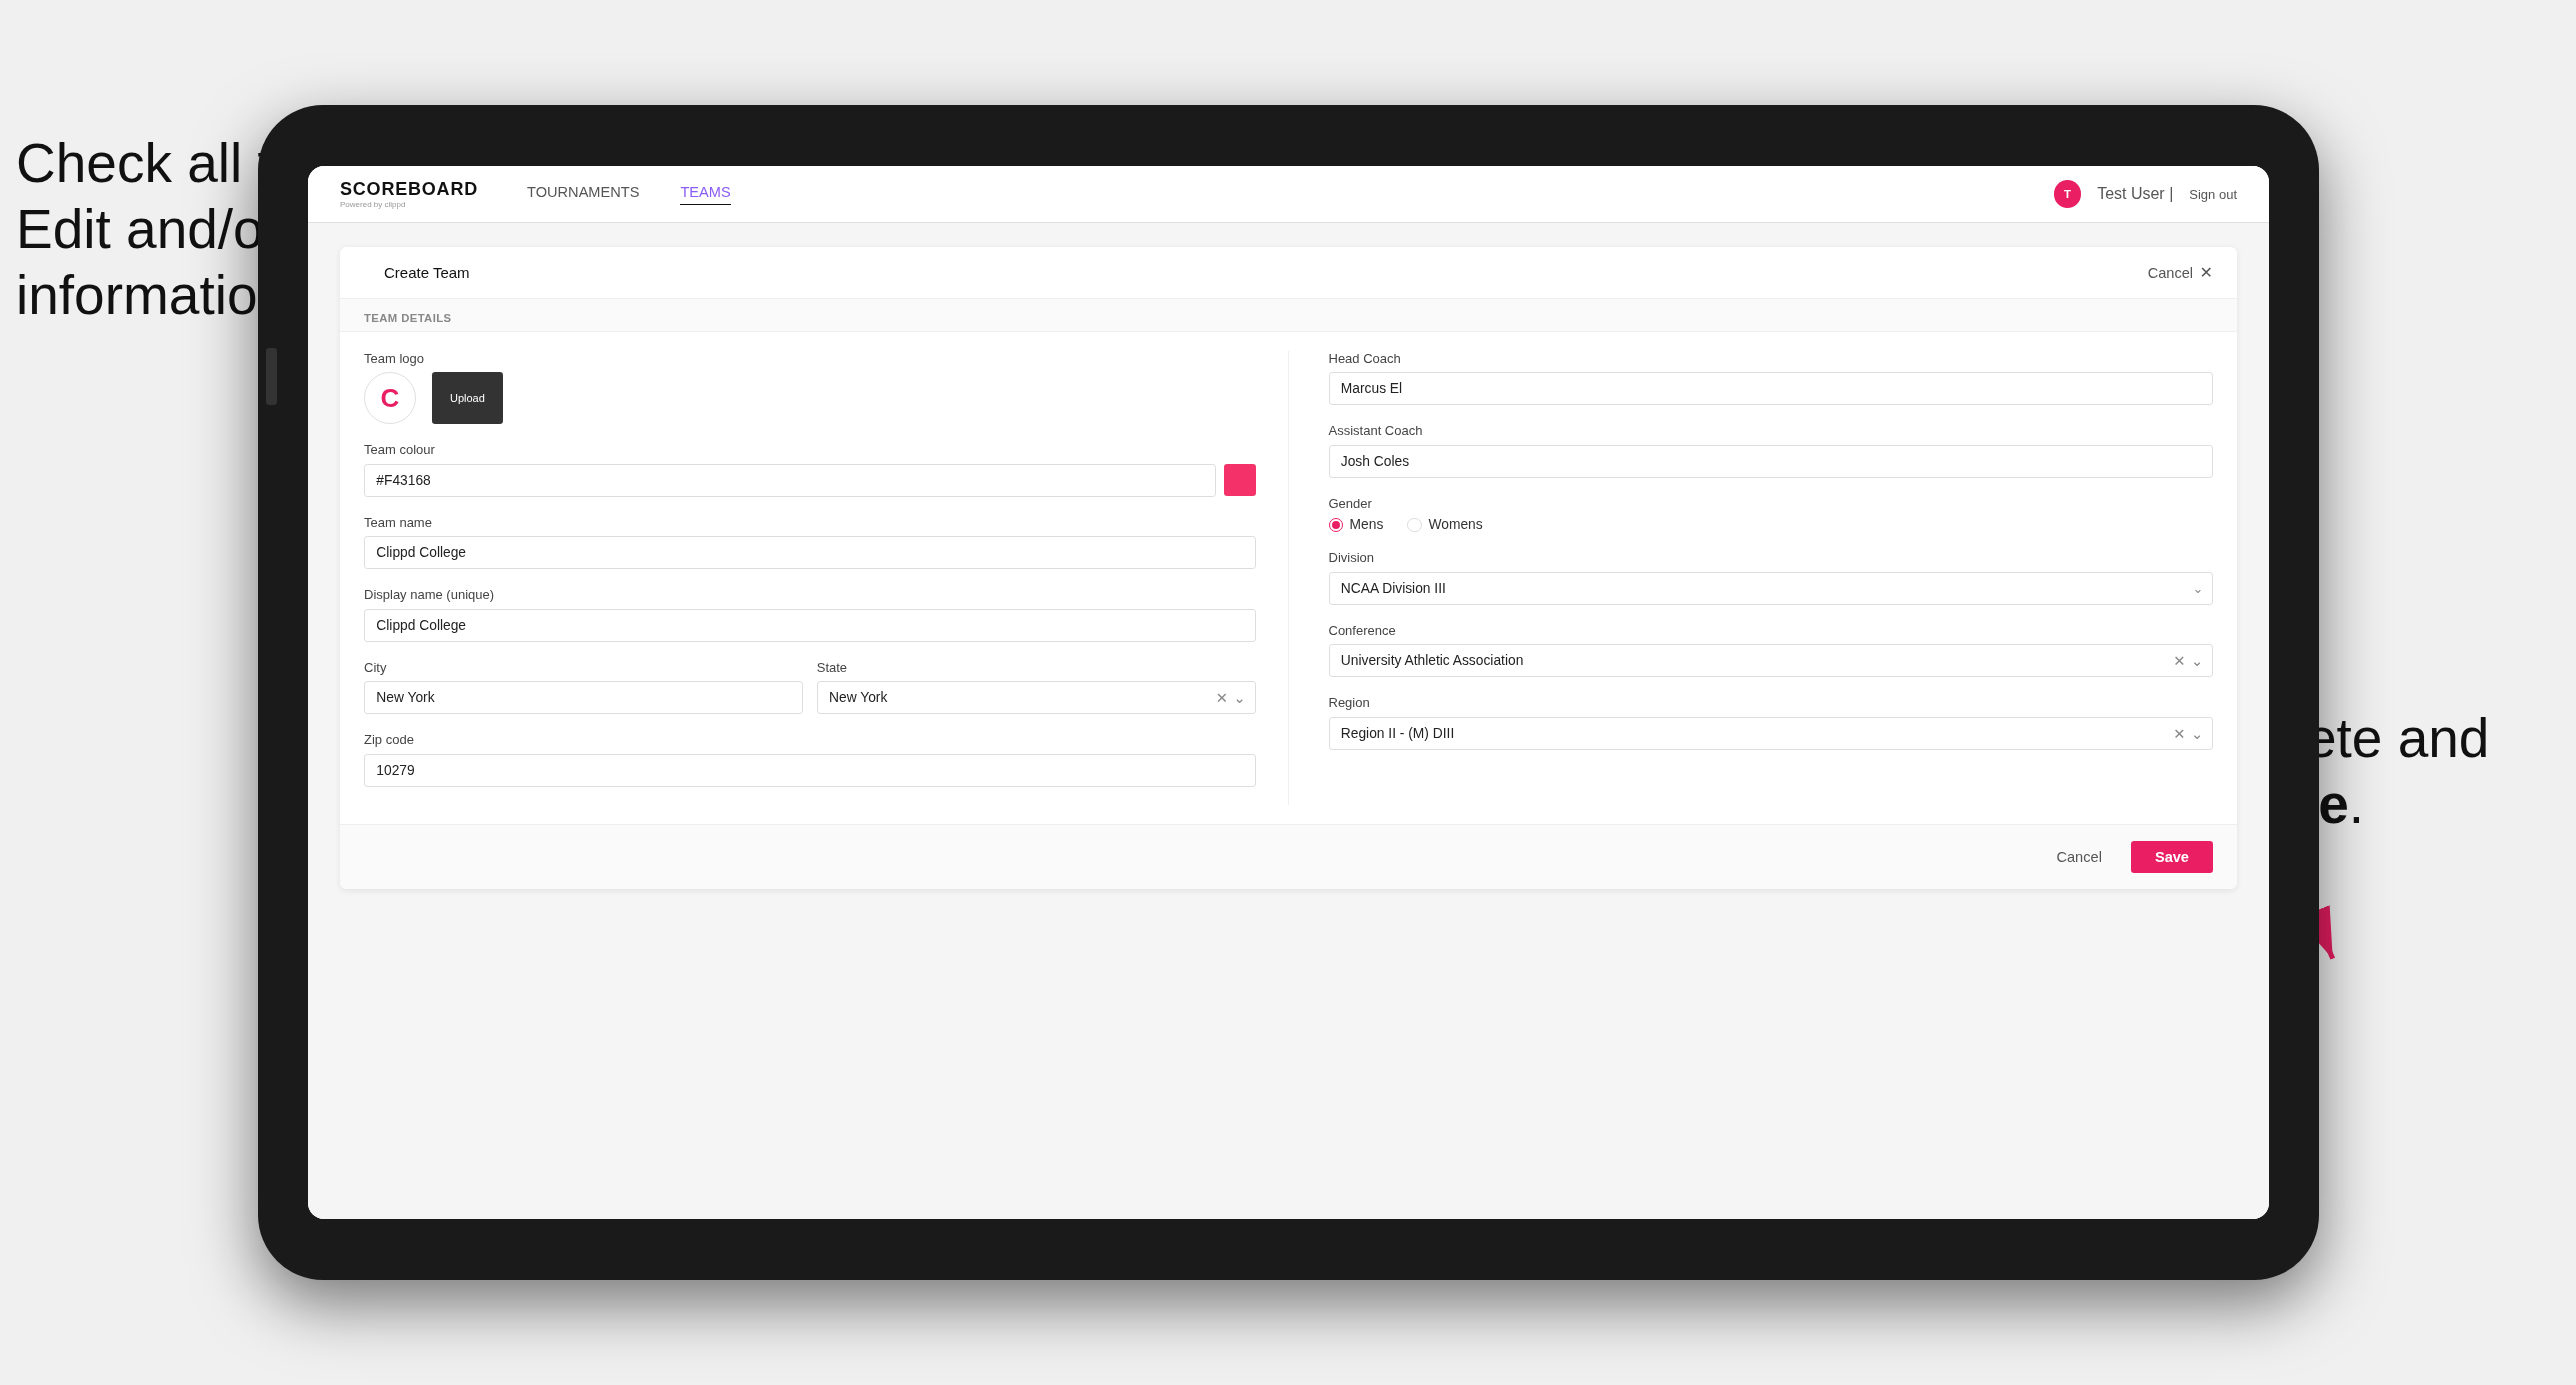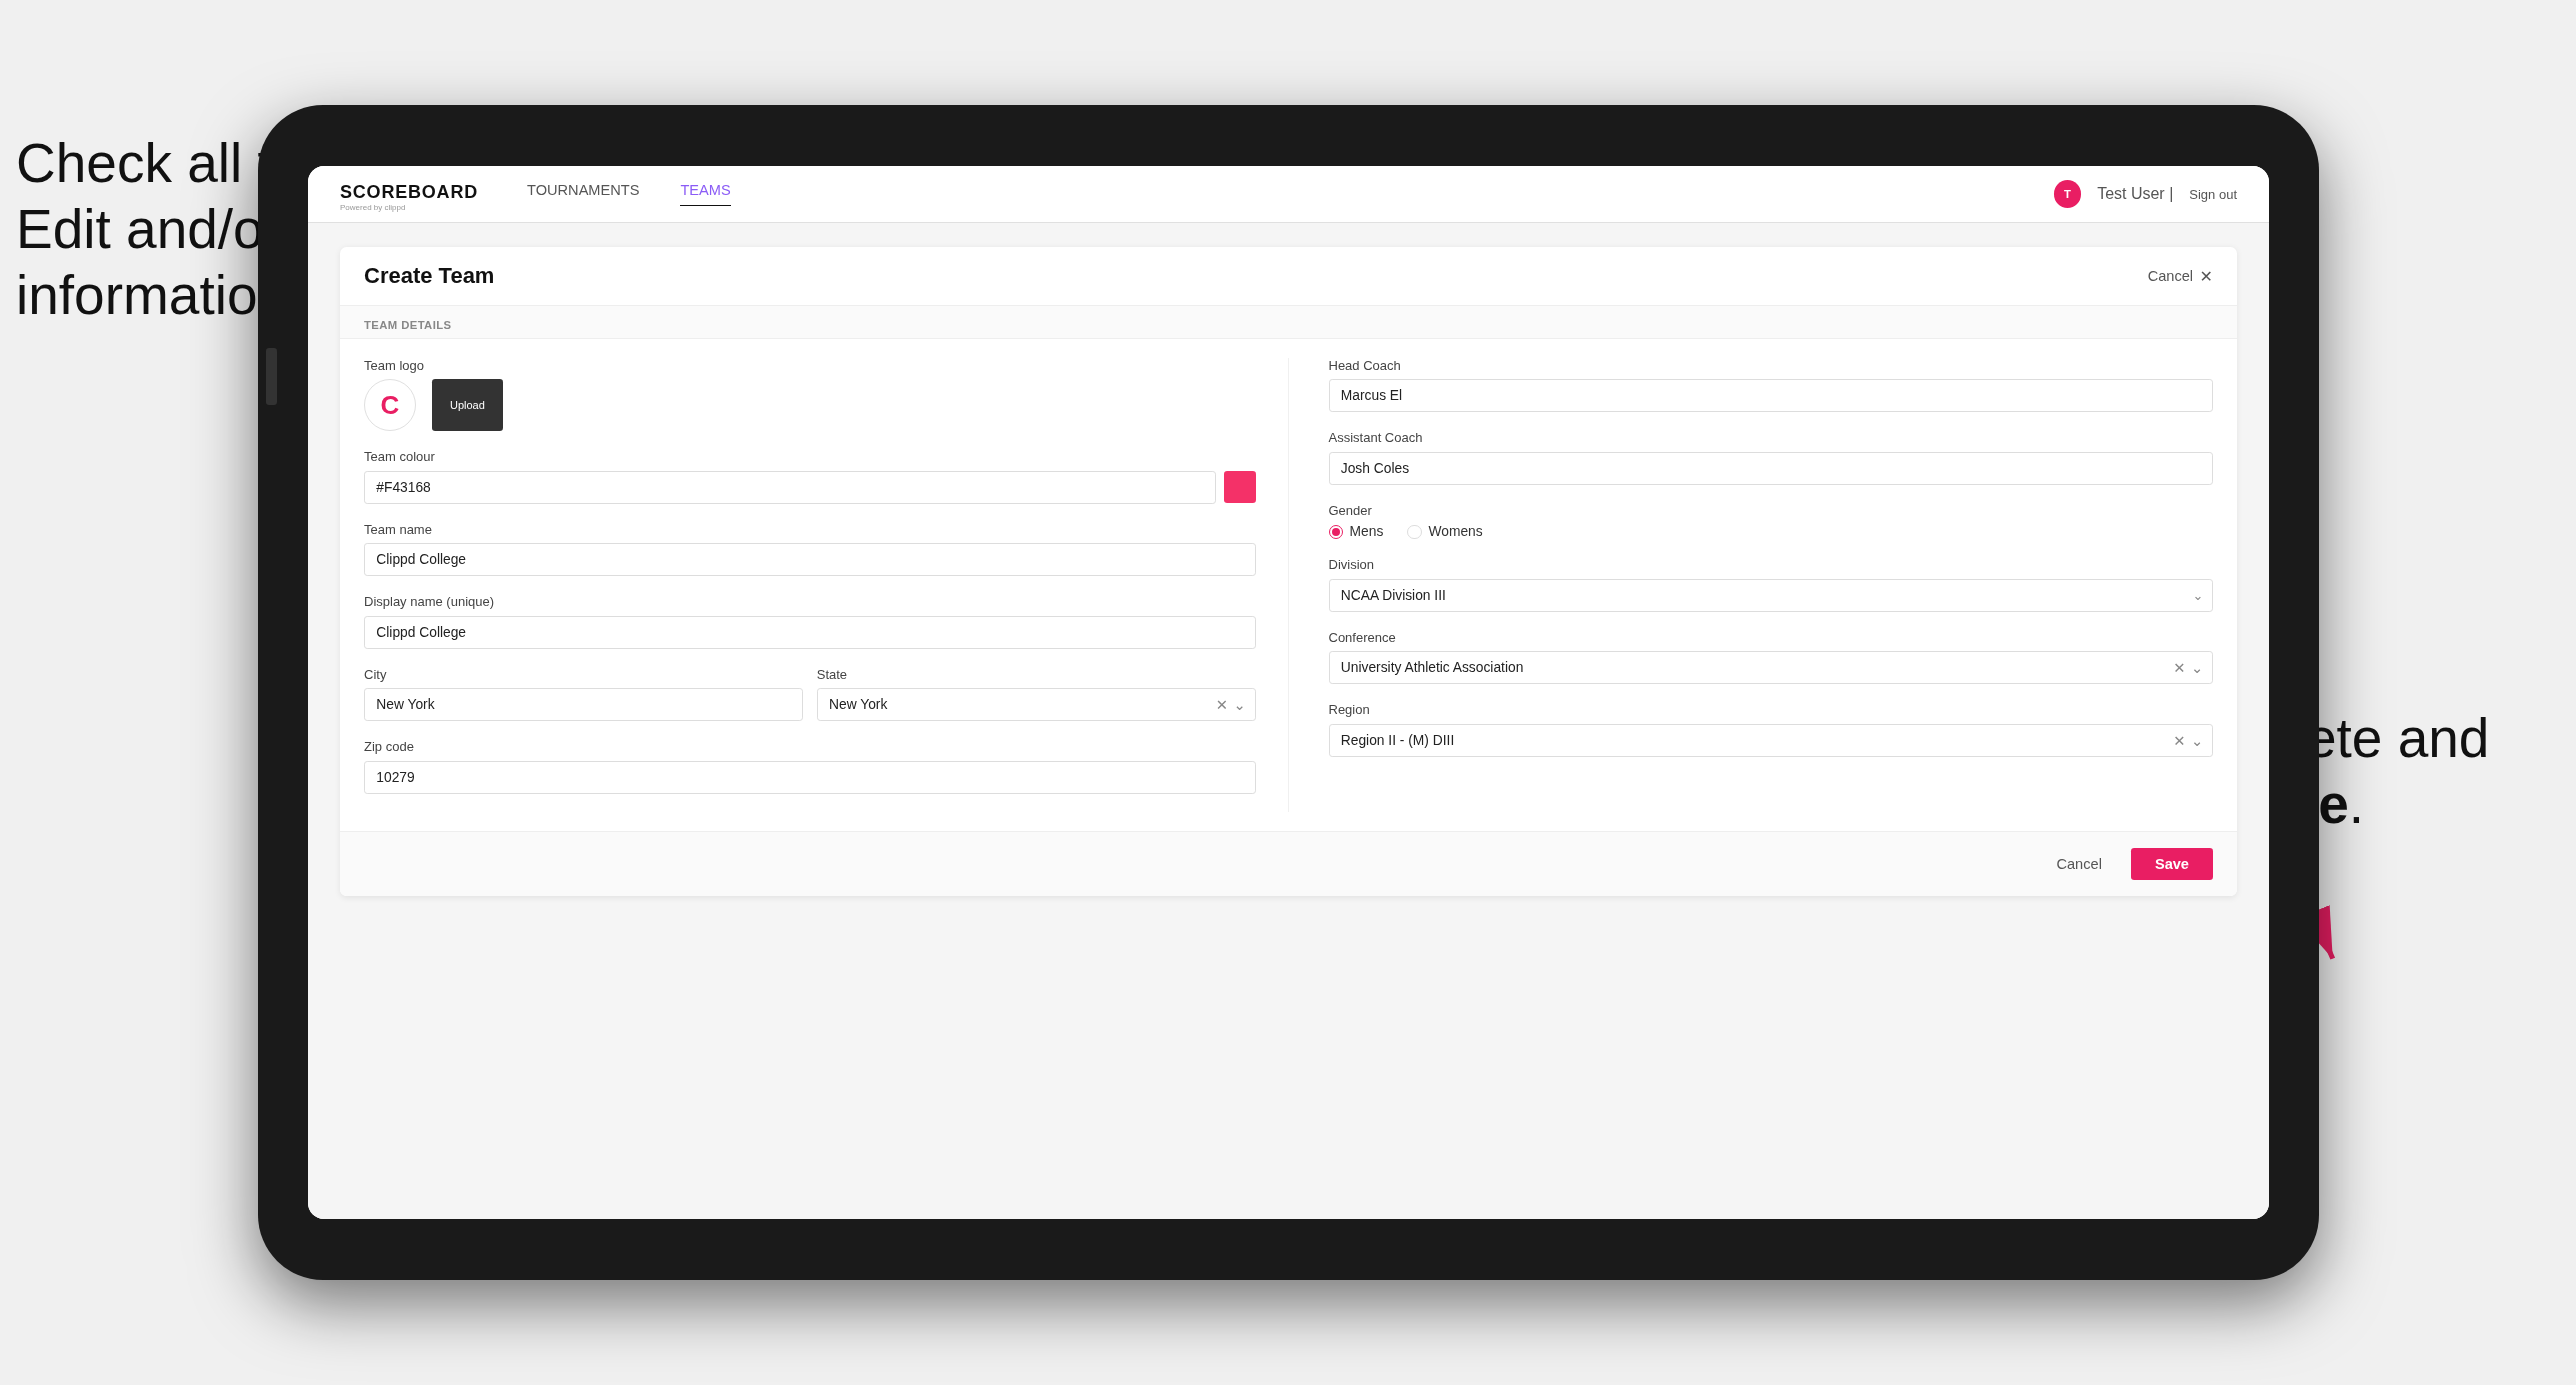--- a/index.html
+++ b/index.html
@@ -69,21 +69,22 @@
       display: flex;
       flex-direction: column;
     }
 
     
     .nav-bar {
       background: #fff;
       border-bottom: 0.8px solid #e0e0e0;
       height: 57px;
       display: flex;
-      padding: 16px 32px;
+      align-items: center;
+      padding: 4px 32px;
       flex-shrink: 0;
     }
 
     .logo-area {
       display: flex;
       flex-direction: column;
       margin-right: 49px;
     }
 
     .logo-text {
@@ -166,23 +167,24 @@
 
     .panel-header {
       display: flex;
       justify-content: space-between;
       align-items: center;
       padding: 16px 24px;
       border-bottom: 0.8px solid #eee;
     }
 
     .panel-title {
-      font-size: 22px;
-      font-weight: 700;
+      font-size: 15px;
+      font-weight: 400;
       color: #111;
+      margin-left: 20px;
     }
 
     .cancel-btn-header {
       display: flex;
       align-items: center;
       gap: 6.5px;
       font-size: 14.6px;
       color: #555;
       cursor: pointer;
       background: none;

